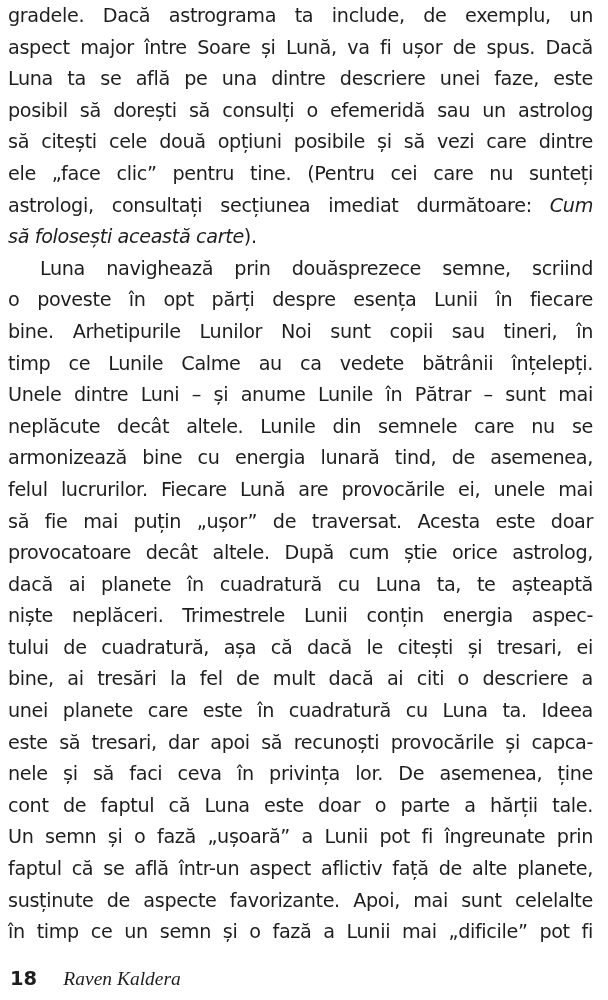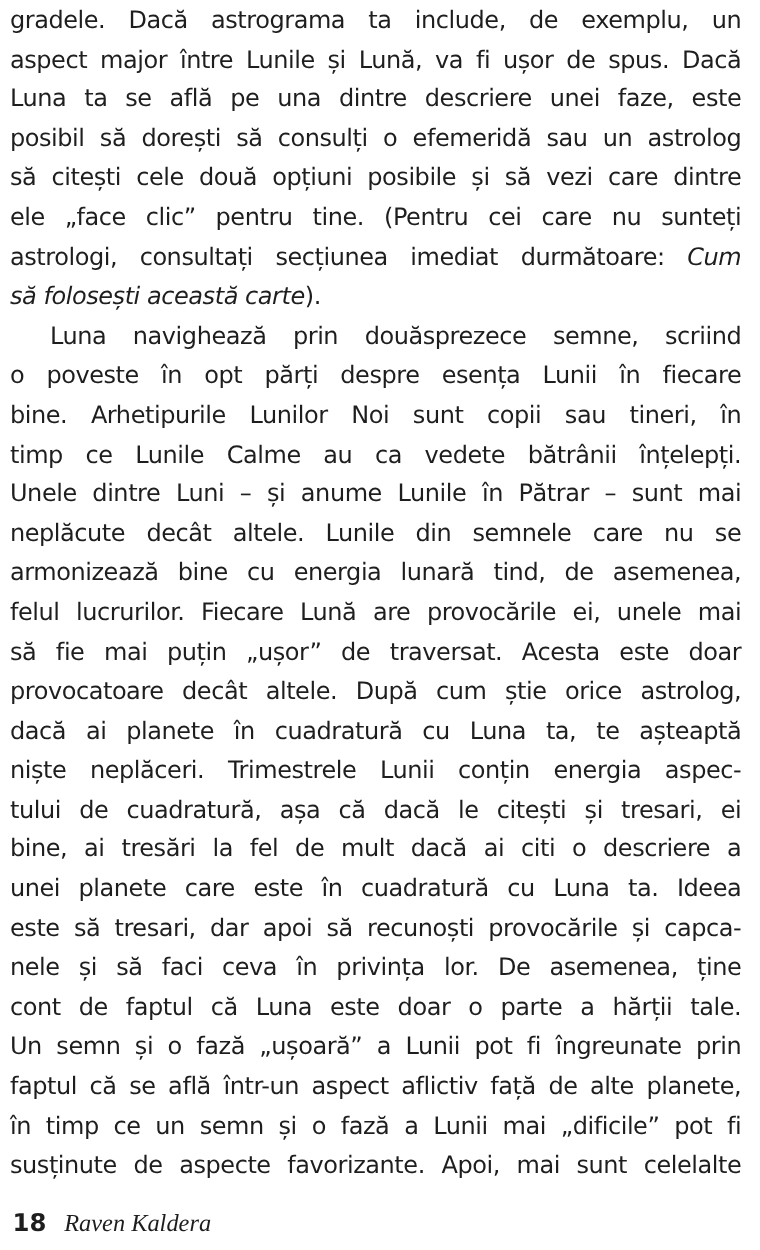--- a/index.html
+++ b/index.html
@@ -56,38 +56,38 @@
       position: absolute;
       left: 10px;
       top: 964px;
       font-size: 19.5px;
       line-height: 30px;
       white-space: nowrap;
       color: #1e1e1e;
     }
     .footer .page-num {
       font-weight: bold;
-      margin-right: 8px;
+      margin-right: 20px;
     }
     .footer .author {
       font-style: italic;
       font-family: Liberation Serif, serif;
     }
   </style>
 </head>
 <body>
 
 <div class="page">
   <div id="text-body">
       <div>
         <div class="line">
           <span class="line-inner"><span>gradele. Dacă astrograma ta include, de exemplu, un</span></span>
         </div>
         <div class="line">
-          <span class="line-inner"><span>aspect major între Lunile și Lună, va fi ușor de spus. Dacă</span></span>
+          <span class="line-inner"><span>aspect major între Soare și Lună, va fi ușor de spus. Dacă</span></span>
         </div>
         <div class="line">
           <span class="line-inner"><span>Luna ta se află pe una dintre descriere unei faze, este</span></span>
         </div>
         <div class="line">
           <span class="line-inner"><span>posibil să dorești să consulți o efemeridă sau un astrolog</span></span>
         </div>
         <div class="line">
           <span class="line-inner"><span>să citești cele două opțiuni posibile și să vezi care dintre</span></span>
         </div>
@@ -156,24 +156,24 @@
         <div class="line">
           <span class="line-inner"><span>cont de faptul că Luna este doar o parte a hărții tale.</span></span>
         </div>
         <div class="line">
           <span class="line-inner"><span>Un semn și o fază „ușoară” a Lunii pot fi îngreunate prin</span></span>
         </div>
         <div class="line">
           <span class="line-inner"><span>faptul că se află într-un aspect aflictiv față de alte planete,</span></span>
         </div>
         <div class="line">
-          <span class="line-inner"><span>în timp ce un semn și o fază a Lunii mai „dificile” pot fi</span></span>
+          <span class="line-inner"><span>susținute de aspecte favorizante. Apoi, mai sunt celelalte</span></span>
         </div>
         <div class="line">
-          <span class="line-inner"><span>susținute de aspecte favorizante. Apoi, mai sunt celelalte</span></span>
+          <span class="line-inner"><span>în timp ce un semn și o fază a Lunii mai „dificile” pot fi</span></span>
         </div>
       </div>
     </div>
 </div>
 
 <div class="footer">
   <span class="page-num">18</span>
   <span class="author">Raven Kaldera</span>
 </div>
 

